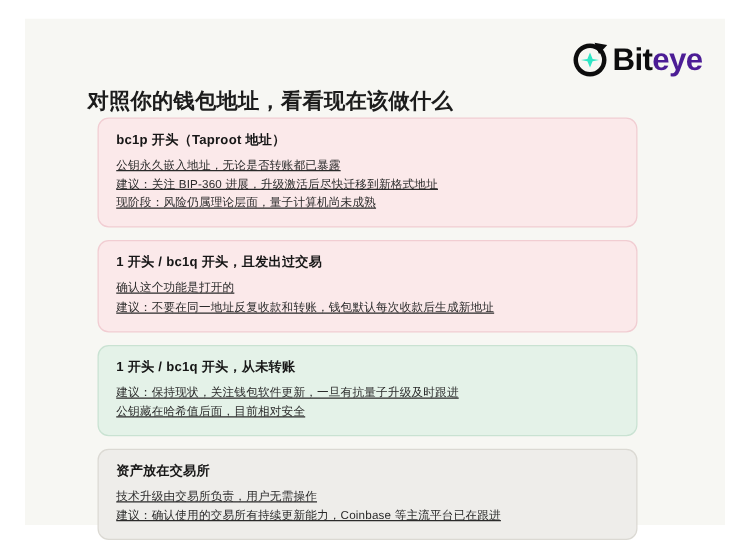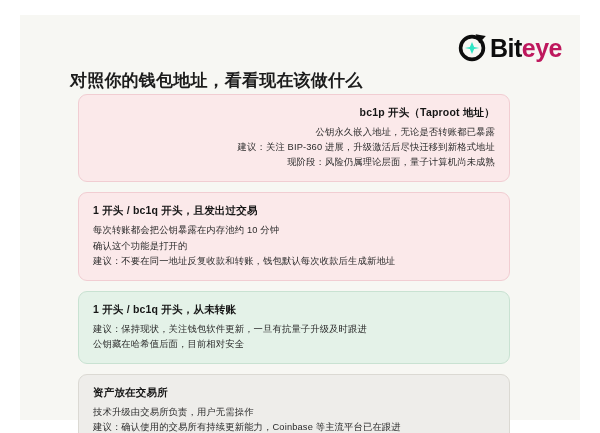--- a/index.html
+++ b/index.html
@@ -40,21 +40,21 @@
   .logo-word {
     font-size: 25px;
     font-weight: bold;
     letter-spacing: -0.5px;
     line-height: 1;
     display: flex;
     align-items: baseline;
     text-align: right;
   }
   .logo-word .w-bit { color: #0d0d0d; }
-  .logo-word .w-eye { color: #be185d; }
+  .logo-word .w-eye { color: #4c1d95; }
 
   
   .page-title {
     position: absolute;
     left: 50px;
     top: 54px;
     font-size: 17px;
     font-weight: bold;
     color: #1c1c1c;
     letter-spacing: 0.2px;
@@ -84,23 +84,24 @@
     line-height: 1.35;
     margin-bottom: 6px;
     letter-spacing: 0.2px;
   }
   .card-line {
     font-size: 9.3px;
     color: #2b2b2b;
     line-height: 1.62;
     letter-spacing: 0.15px;
     white-space: nowrap;
+    text-decoration: underline;
   }
 
-  .tone-pink   { background: #fbe9ea; border-color: #f1cdd2; text-align: right; }
+  .tone-pink   { background: #fbe9ea; border-color: #f1cdd2; }
   .tone-pink2  { background: #fbe9ea; border-color: #f1cdd2; }
   .tone-green  { background: #e4f2e8; border-color: #c9e2d2; }
   .tone-gray   { background: #eeedea; border-color: #dbd9d3; }
 </style>
 </head>
 <body>
 
 <div class="page-frame">
 
   <div class="logo">
@@ -121,21 +122,20 @@
 
     <div class="card tone-pink">
       <div class="card-title">bc1p 开头（Taproot 地址）</div>
       <div class="card-line">公钥永久嵌入地址，无论是否转账都已暴露</div>
       <div class="card-line">建议：关注 BIP-360 进展，升级激活后尽快迁移到新格式地址</div>
       <div class="card-line">现阶段：风险仍属理论层面，量子计算机尚未成熟</div>
     </div>
 
     <div class="card tone-pink2">
       <div class="card-title">1 开头 / bc1q 开头，且发出过交易</div>
-      <div class="card-line">每次转账都会把公钥暴露在内存池约 10 分钟</div>
       <div class="card-line">确认这个功能是打开的</div>
       <div class="card-line">建议：不要在同一地址反复收款和转账，钱包默认每次收款后生成新地址</div>
     </div>
 
     <div class="card tone-green">
       <div class="card-title">1 开头 / bc1q 开头，从未转账</div>
       <div class="card-line">建议：保持现状，关注钱包软件更新，一旦有抗量子升级及时跟进</div>
       <div class="card-line">公钥藏在哈希值后面，目前相对安全</div>
     </div>
 

